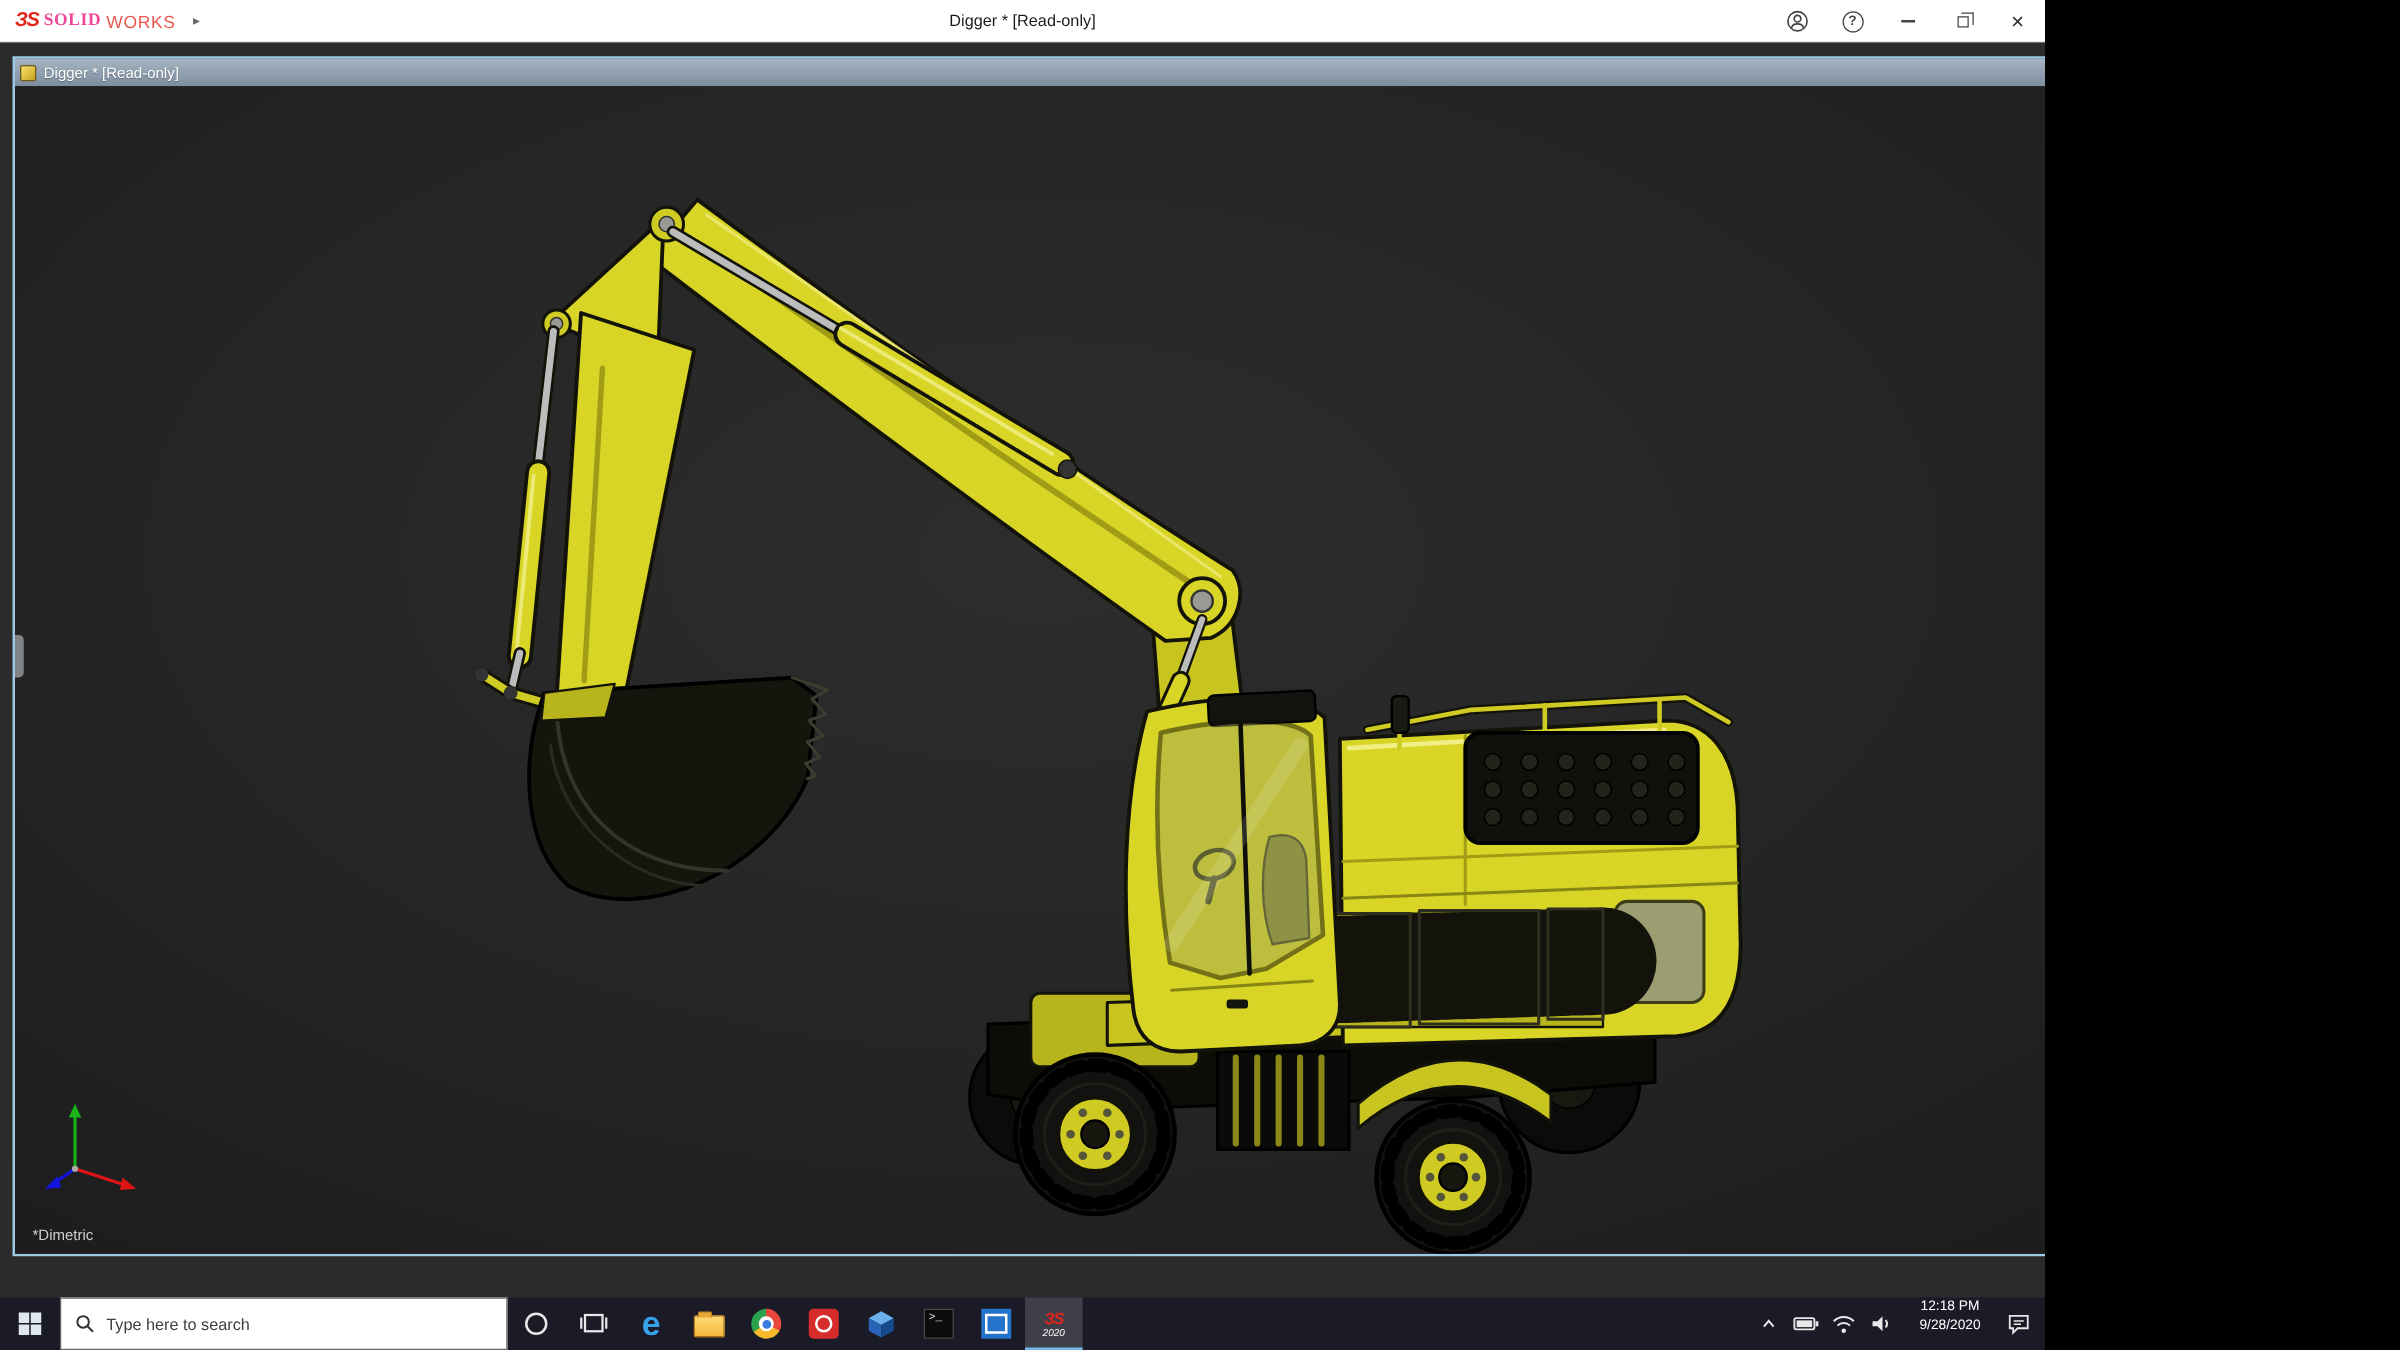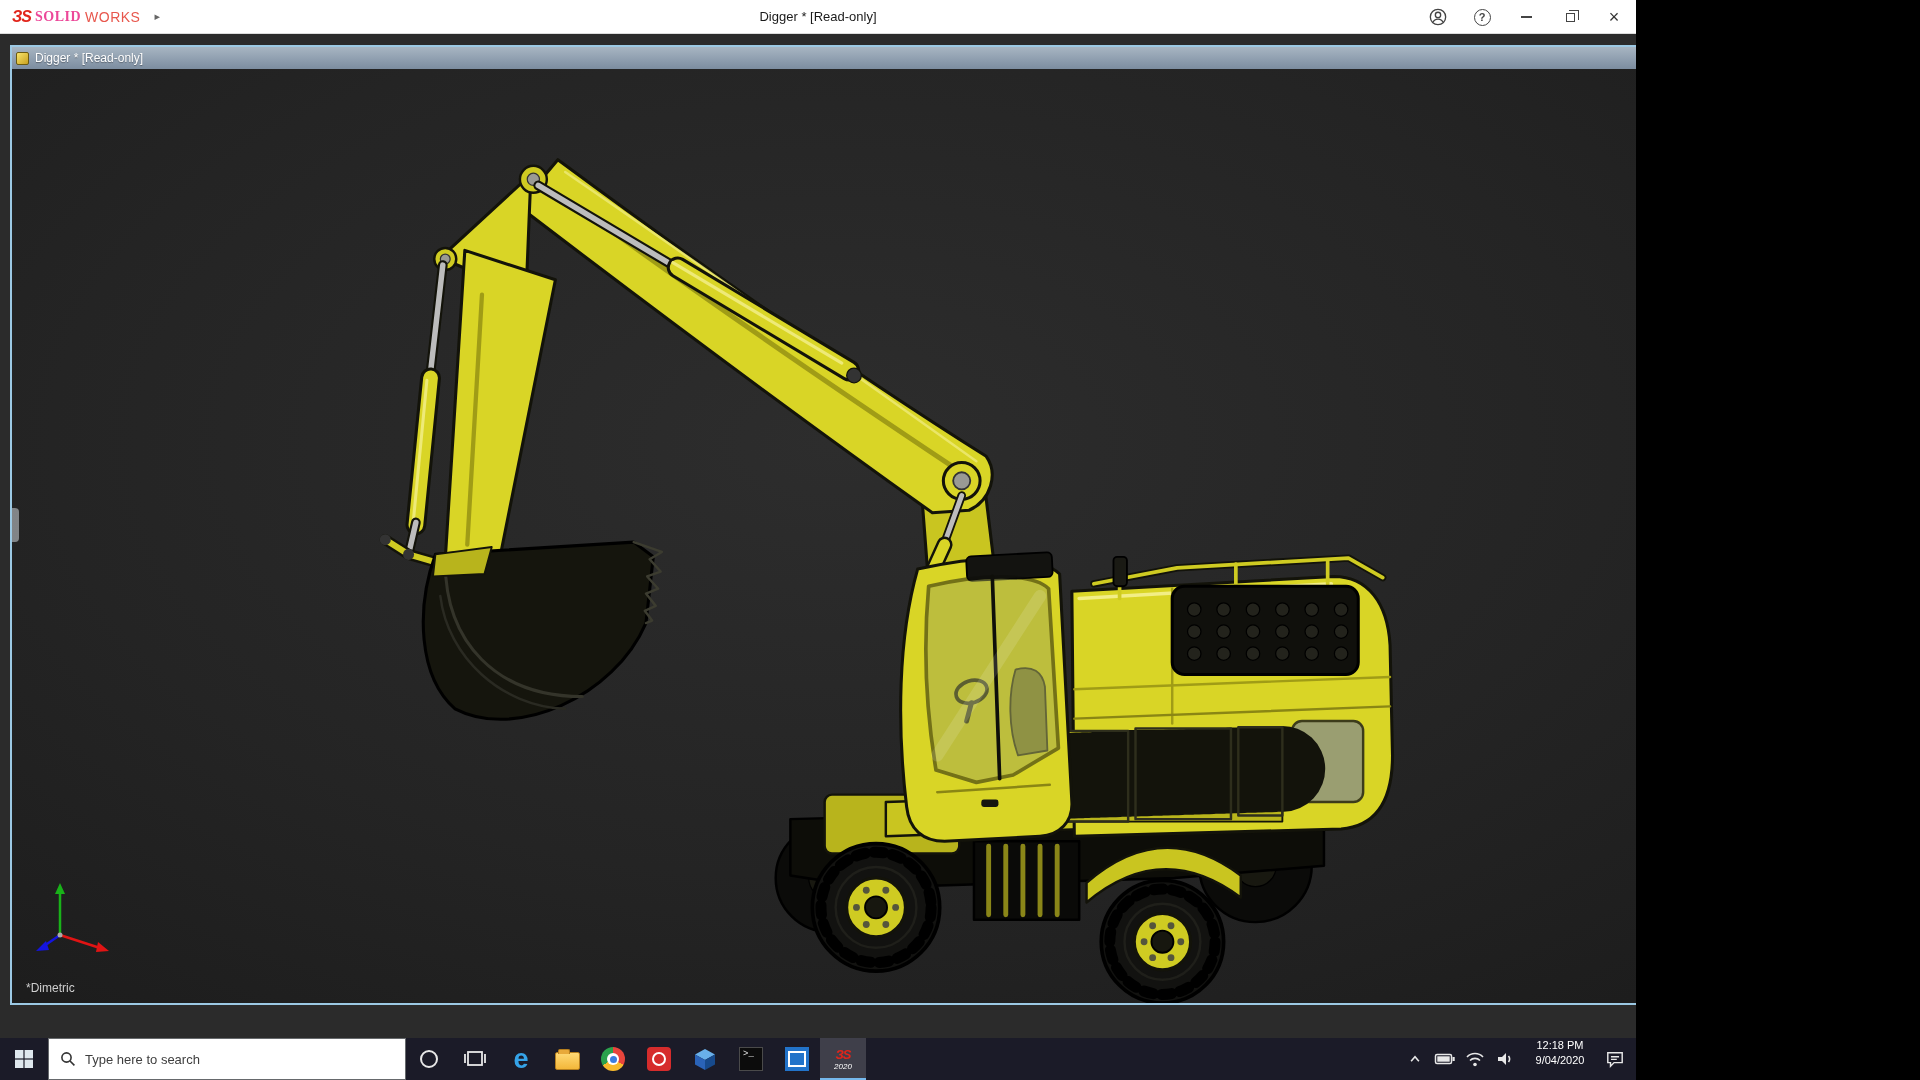--- a/index.html
+++ b/index.html
@@ -415,21 +415,21 @@
         </svg>
       </div>
       <div class="tray-item">
         <svg width="20" height="18" viewBox="0 0 20 18">
           <polygon points="3,7 7,7 11,3 11,15 7,11 3,11" fill="#e8e8e8"></polygon>
           <path d="M13.5 6 a5 5 0 0 1 0 6" fill="none" stroke="#e8e8e8" stroke-width="1.6"></path>
         </svg>
       </div>
       <div class="clock">
         <span>12:18 PM</span>
-        <span>9/04/2020</span>
+        <span>9/28/2020</span>
       </div>
       <div class="tray-item">
         <svg width="20" height="18" viewBox="0 0 22 20">
           <path d="M3 3 H19 V14 H10 L6 18 V14 H3 Z" fill="none" stroke="#e8e8e8" stroke-width="1.6"></path>
           <path d="M6.5 7.5 H15.5 M6.5 10.5 H13" stroke="#e8e8e8" stroke-width="1.4"></path>
         </svg>
       </div>
       <div class="show-desktop"></div>
     </div>
   </div>

